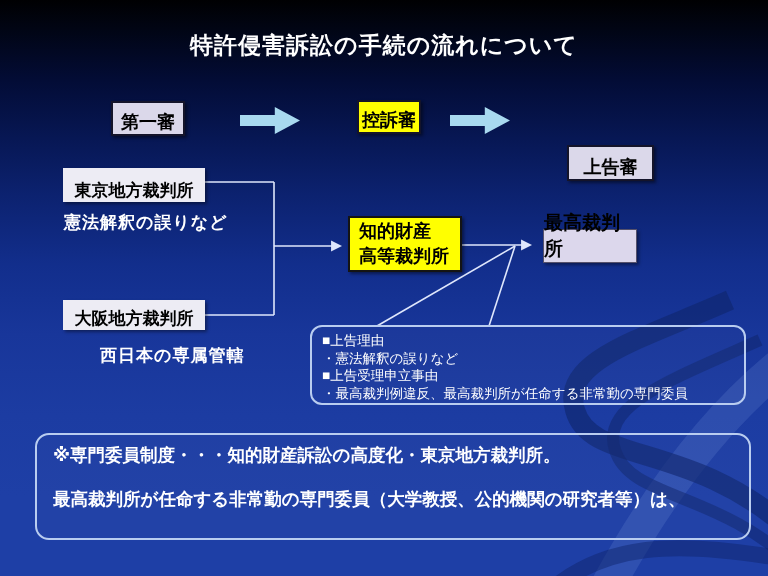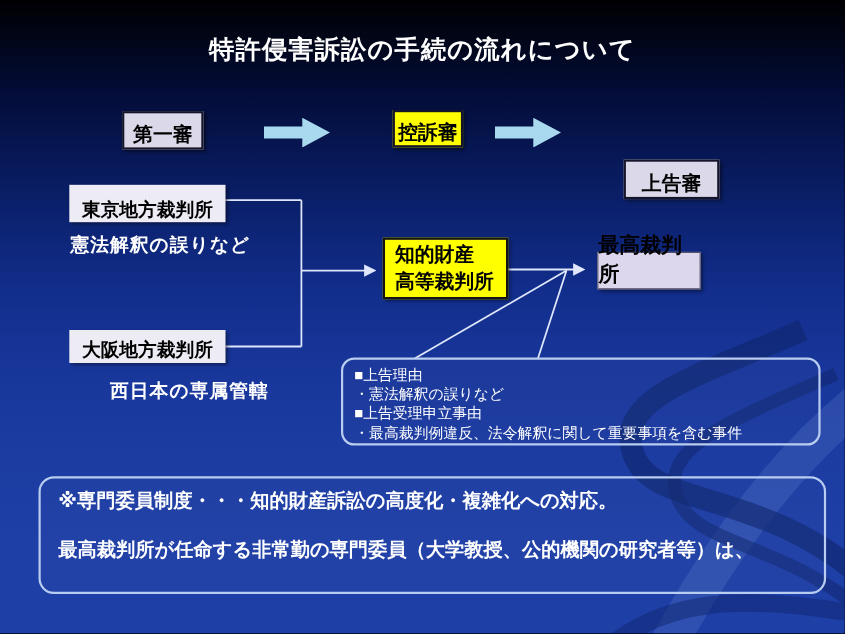--- a/index.html
+++ b/index.html
@@ -138,22 +138,22 @@
   </div>
 
   <div class="box supreme">
     <span>最高裁判所</span>
   </div>
 
   <div class="appeal-box">
     <div>■上告理由</div>
     <div>・憲法解釈の誤りなど</div>
     <div>■上告受理申立事由</div>
-    <div>・最高裁判例違反、法令解釈に関して重要事項を含む事件</div>
+    <div>・最高裁判例違反、最高裁判所が任命する非常勤の専門委員</div>
   </div>
 
   <div class="expert-box">
-    <div>※専門委員制度・・・知的財産訴訟の高度化・複雑化への対応。</div>
+    <div>※専門委員制度・・・知的財産訴訟の高度化・東京地方裁判所。</div>
     <div class="expert-gap"></div>
     <div>最高裁判所が任命する非常勤の専門委員（大学教授、公的機関の研究者等）は、</div>
   </div>
 
 </div>
 
 </body></html>

